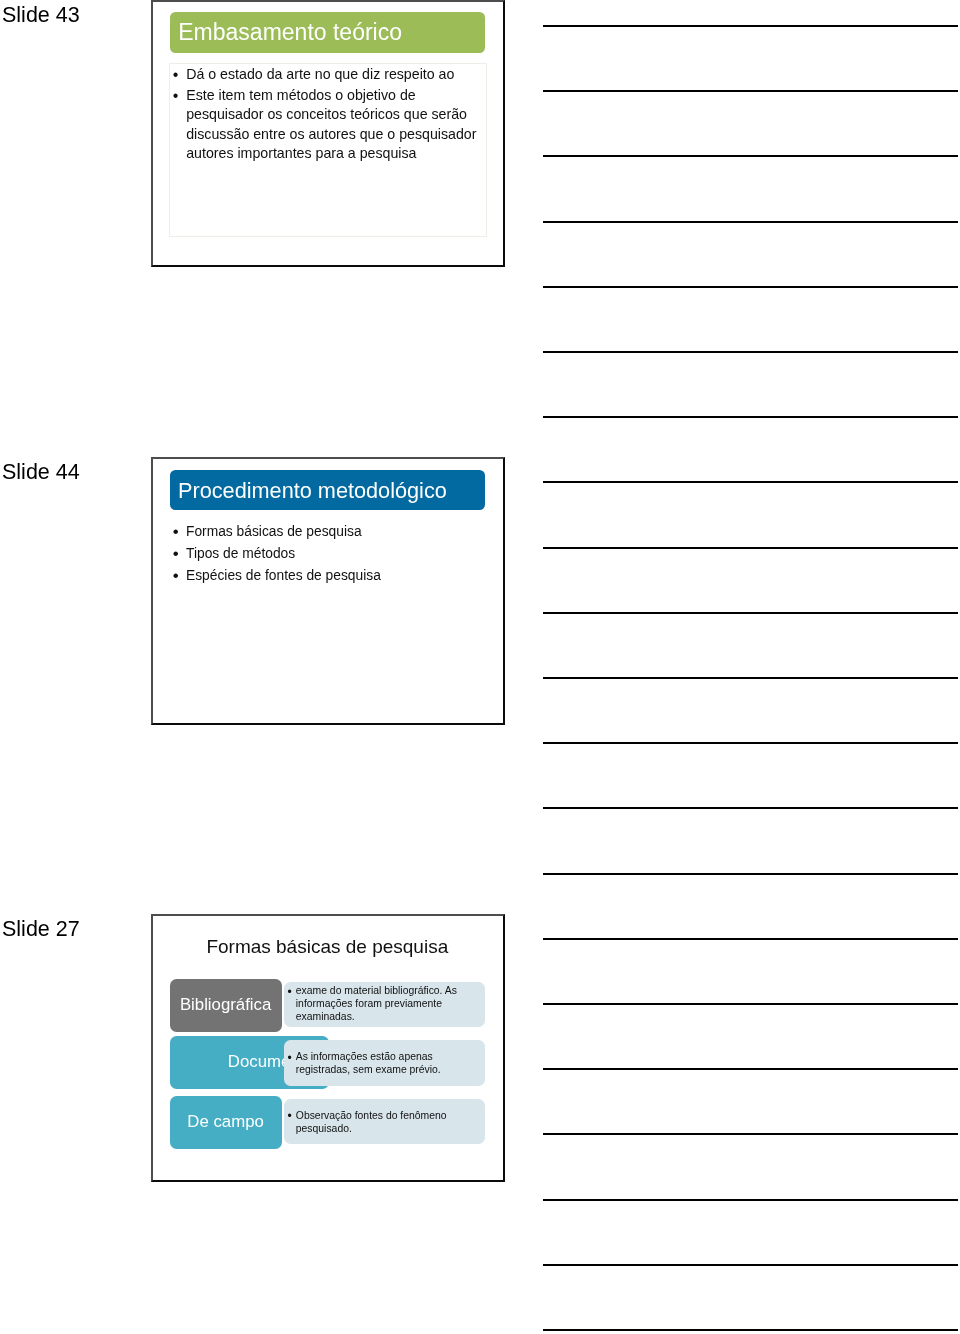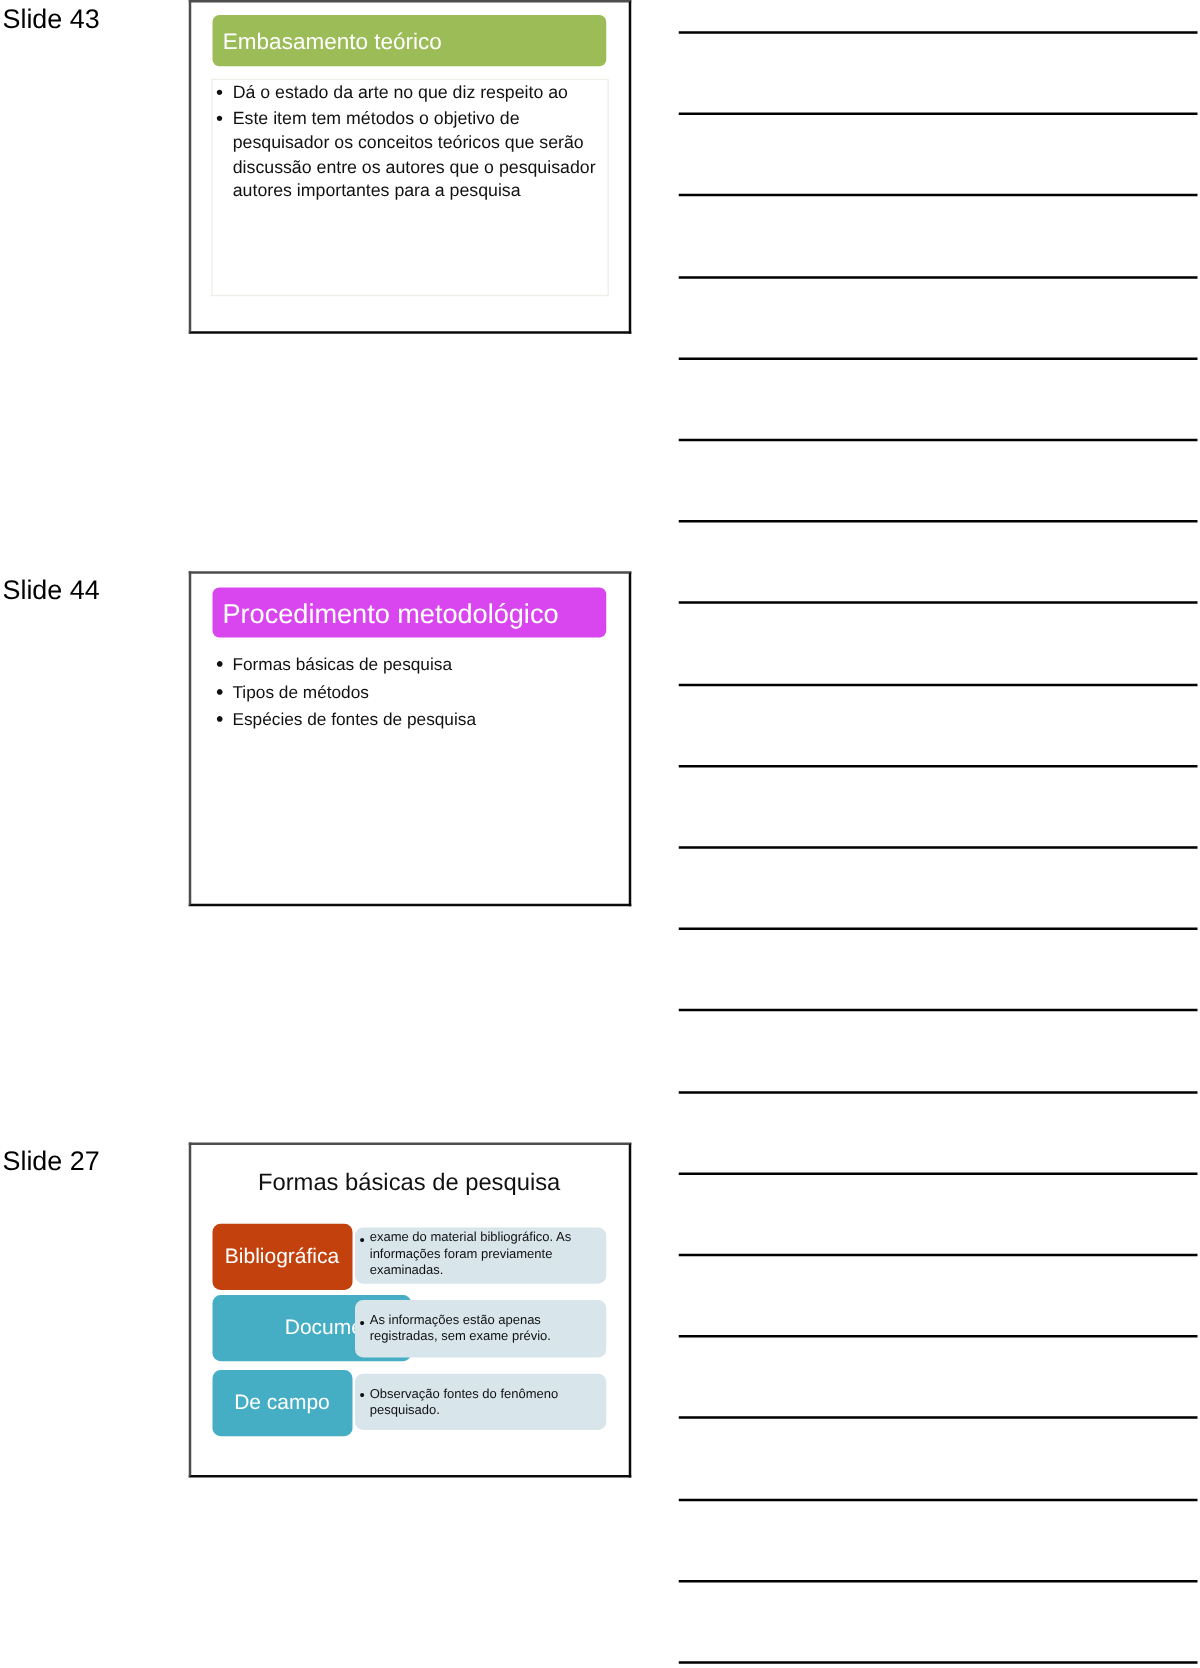--- a/index.html
+++ b/index.html
@@ -31,21 +31,21 @@
 
   #frame0{left:150.8px;top:-0.4px;width:354.4px;height:267.4px;}
   #frame1{left:150.8px;top:457.3px;width:354.4px;height:267.4px;}
   #frame2{left:150.8px;top:914.3px;width:354.4px;height:267.4px;}
 
   
   .titlebar{position:absolute;border-radius:5.5px;display:flex;align-items:center;}
   .titlebar .tt{color:#ffffff;font-size:21.2px;line-height:1;white-space:nowrap;padding-left:9px;}
   #title0{left:16.9px;top:10.8px;width:315.5px;height:41px;}
   #title1{left:16.9px;top:11.1px;width:315.5px;height:39.5px;}
-  #title0 .tt{font-size:18px;padding-left:8.6px;}
+  #title0 .tt{font-size:23px;padding-left:8.6px;}
   #title1 .tt{font-size:21.7px;padding-left:8.3px;position:relative;top:1px;}
 
   
   .bodybox{position:absolute;box-sizing:border-box;border:1px solid #edeee7;}
   #body0{left:16.4px;top:61.2px;width:318px;height:174px;}
   .blist{position:absolute;left:3.5px;top:1.2px;margin:0;padding:0;}
   .blist .bl{
     position:relative;color:#111111;font-size:14.2px;line-height:19.2px;
     padding-left:12.5px;white-space:nowrap;
   }
@@ -128,35 +128,35 @@
           <div class="bl newpara"><span class="bullet">•</span><span>Este item tem métodos o objetivo de</span></div>
           <div class="bl"><span>pesquisador os conceitos teóricos que serão</span></div>
           <div class="bl"><span>discussão entre os autores que o pesquisador</span></div>
           <div class="bl"><span>autores importantes para a pesquisa</span></div>
         </div>
     </div>
   </div>
 
   <div class="slide-label" id="lbl1">Slide 44</div>
   <div class="slide" id="frame1" style="border-right-color: rgb(11, 11, 11); border-bottom-color: rgb(11, 11, 11);">
-    <div class="titlebar" id="title1" style="background: #d946ef;">
+    <div class="titlebar" id="title1" style="background: #0369a1;">
       <span class="tt" style="color: rgb(255, 255, 255);">Procedimento metodológico</span>
     </div>
     <ul class="blist2" id="blist1">
         <li><span>Formas básicas de pesquisa</span></li>
         <li><span>Tipos de métodos</span></li>
         <li><span>Espécies de fontes de pesquisa</span></li>
       </ul>
   </div>
 
   <div class="slide-label" id="lbl2">Slide 27</div>
   <div class="slide" id="frame2" style="border-right-color: rgb(11, 11, 11); border-bottom-color: rgb(11, 11, 11);">
     <div class="ctitle" id="ctitle2">Formas básicas de pesquisa</div>
     <div id="diagram2">
-        <div class="rowlabel" style="top: 62.5px; background: #c2410c;">
+        <div class="rowlabel" style="top: 62.5px; background: #737373;">
           <span class="rl" style="color: rgb(255, 255, 255);">Bibliográfica</span>
         </div>
         <div class="rowdesc" style="top: 65.7px; background: rgb(216, 229, 235);">
           <div class="dwrap" style="padding-top: 0px;">
             <div class="dline"><span class="dbullet">•</span><span>exame do material bibliográfico. As</span></div>
             <div class="dline"><span>informações foram previamente</span></div>
             <div class="dline"><span>examinadas.</span></div>
           </div>
         </div>
         <div class="rowlabel" style="top: 120px; background: rgb(69, 174, 196); padding-left: 47px;">

